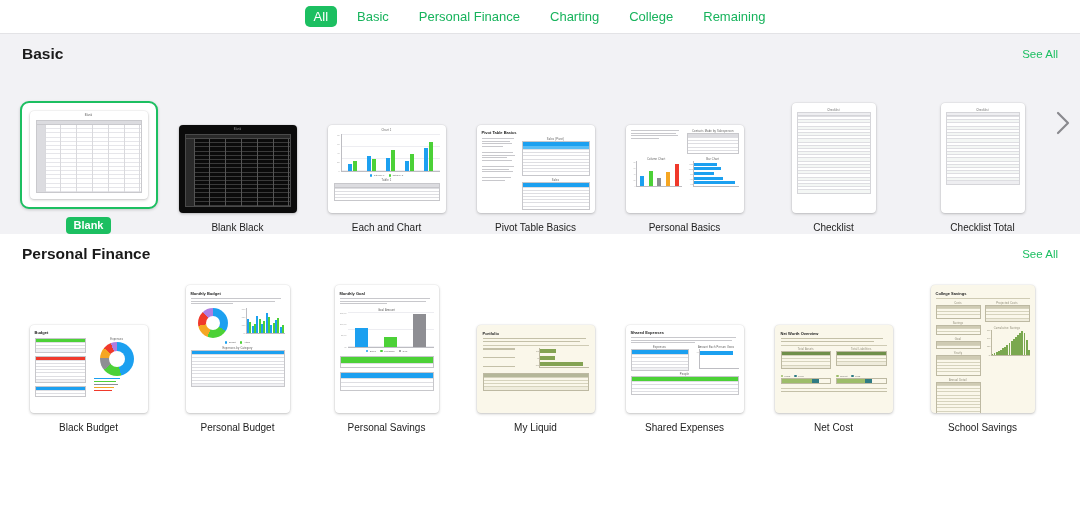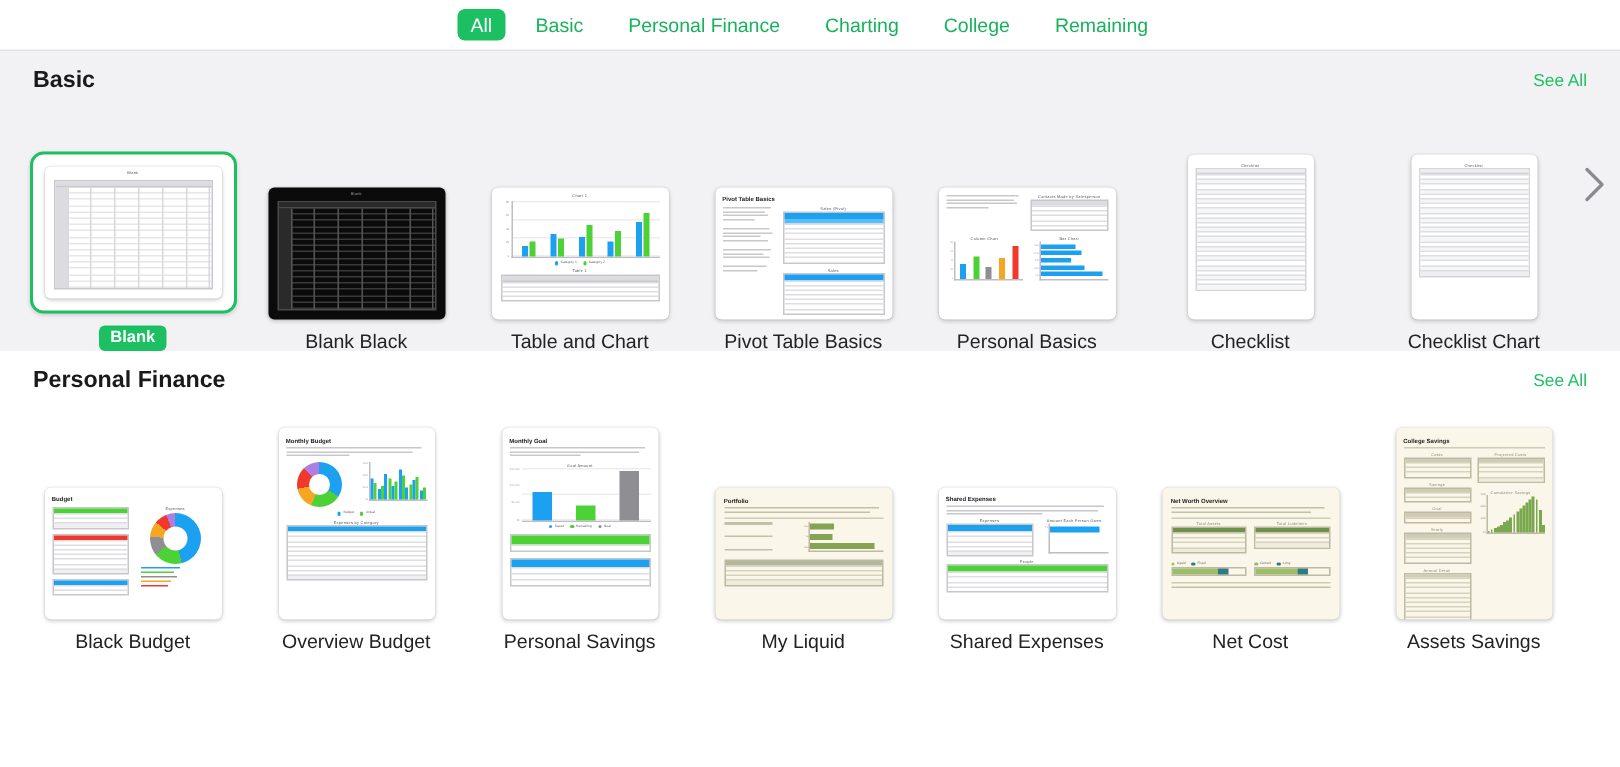--- a/index.html
+++ b/index.html
@@ -43,21 +43,21 @@
     overflow:hidden; position:relative;
   }
   .thumb.land { width:118px; height:88px; }
   .thumb.port { width:84px; height:110px; }
   .thumb.tall { width:104px; height:128px; }
   .thumb.cream { background:#faf7ea; }
 
   .sel-ring { padding:8px; border:2.5px solid #1cbf61; border-radius:9px; background:#fff;
               box-shadow:0 1px 3px rgba(0,0,0,.18); }
 
-  .caption { font-size:13px; color:#222; margin-top:8px; text-align:center; line-height:13px; }
+  .caption { font-size:10px; color:#222; margin-top:8px; text-align:center; line-height:13px; }
   .caption.badge { background:#1cbf61; color:#fff; border-radius:4px; padding:2px 8px; font-weight:bold; font-size:11px; }
 
   .arrow { position:absolute; right:4px; top:72px; width:26px; height:34px;
            display:flex; align-items:center; justify-content:center; color:#8a8a8f; }
 
   
   .mini { width:100%; height:100%; position:relative; }
   .mtitle { font-size:2.6px; text-align:center; color:#555; padding-top:3px; letter-spacing:.2px; }
   .mhead  { font-size:4px; font-weight:bold; color:#222; }
 
@@ -251,21 +251,21 @@
                   <div class="th" style="background:#dcdce0;border-bottom:.5px solid #c7c7cb;"></div>
                   <div class="tr"></div>
                     <div class="tr"></div>
                     <div class="tr"></div>
                     <div class="tr"></div>
                 </div>
               </div>
             </div>
           </div>
         </div>
-        <div class="caption">Table and Chart</div>
+        <div class="caption">Each and Chart</div>
       </div>
 
       <div class="cell">
         <div class="thumbwrap">
           <div class="thumb land">
             <div class="mini" style="padding:5px;">
               <div class="mhead">Pivot Table Basics</div>
               <div style="display:flex; gap:4px; margin-top:3px;">
                 <div style="flex:0 0 36px;" class="tlines">
                   <i style="width:90%"></i>
@@ -452,21 +452,21 @@
                   <div class="tr" style="background:#f4f7f5"></div>
                 <div class="tr" style="background:#fff"></div>
                   <div class="tr" style="background:#f4f7f5"></div>
                 <div class="tr" style="background:#fff"></div>
                   <div class="tr" style="background:#f4f7f5"></div>
                 <div class="tr" style="background:#eeeef1;height:4px;"></div>
               </div>
             </div>
           </div>
         </div>
-        <div class="caption">Checklist Chart</div>
+        <div class="caption">Checklist Total</div>
       </div>
 
     </div>
 
     <div class="arrow">
       <svg width="16" height="26" viewBox="0 0 16 26">
         <polyline points="3,3 13,13 3,23" fill="none" stroke="#8a8a8f" stroke-width="2.2" stroke-linecap="round" stroke-linejoin="round"></polyline>
       </svg>
     </div>
   </div>
@@ -589,21 +589,21 @@
                 <div class="tr"></div>
                   <div class="tr"></div>
                   <div class="tr"></div>
                   <div class="tr"></div>
                 <div class="tr"></div>
                   <div class="tr" style="background:#f0f0f3"></div>
               </div>
             </div>
           </div>
         </div>
-        <div class="caption">Overview Budget</div>
+        <div class="caption">Personal Budget</div>
       </div>
 
       <div class="cell">
         <div class="thumbwrap">
           <div class="thumb tall">
             <div class="mini" style="padding:6px 5px;">
               <div class="mhead">Monthly Goal</div>
               <div class="tlines" style="margin-top:2px;">
                 <i style="width:96%"></i>
                   <i style="width:92%"></i>
@@ -892,19 +892,19 @@
                       <i style="flex:1;height:22px;background:#7aa84f;display:block;"></i>
                       <i style="flex:1;height:15px;background:#7aa84f;display:block;"></i>
                       <i style="flex:1;height:5px;background:#7aa84f;display:block;"></i>
                     </div>
                   </div>
                 </div>
               </div>
             </div>
           </div>
         </div>
-        <div class="caption">Assets Savings</div>
+        <div class="caption">School Savings</div>
       </div>
 
     </div>
   </div>
 
 </div>
 
 </body></html>

